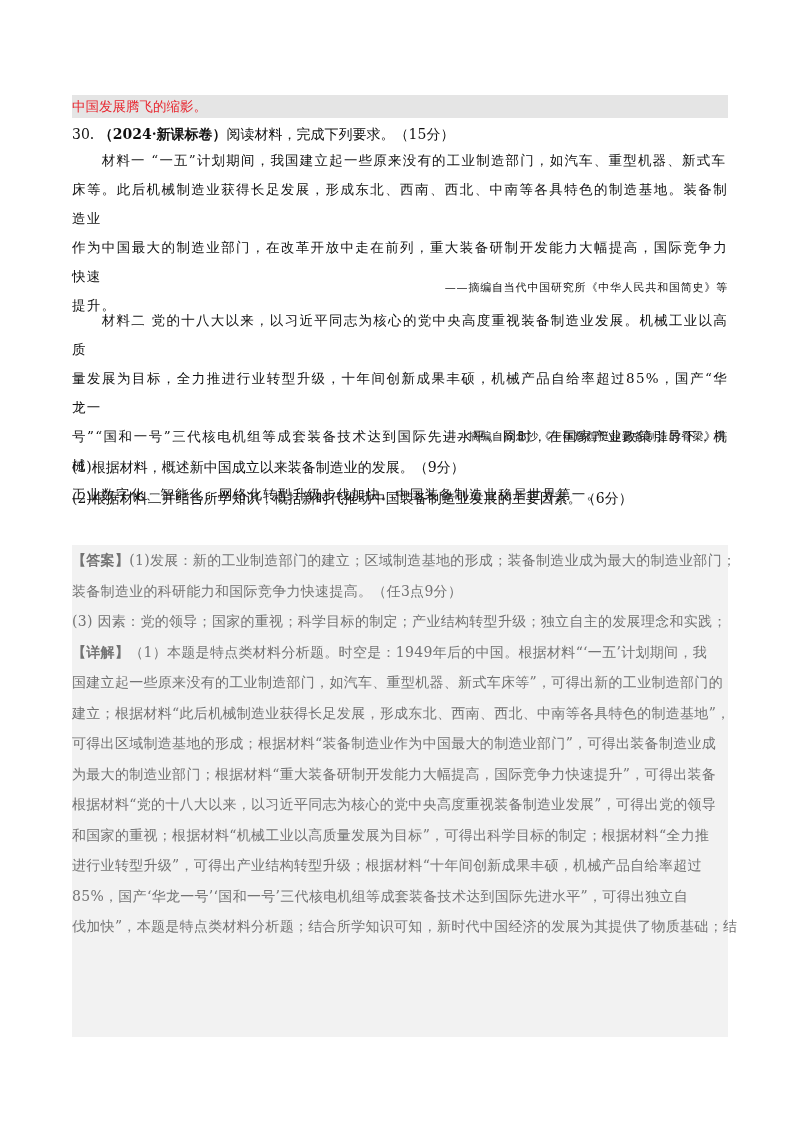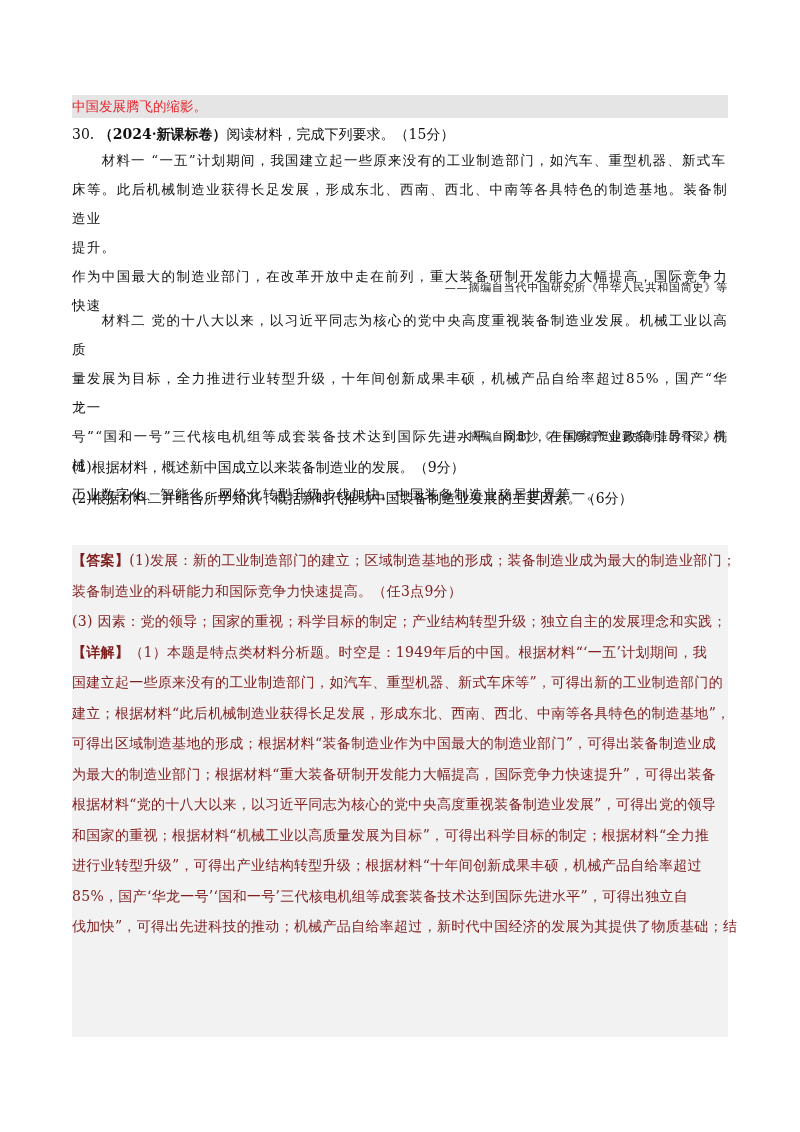--- a/index.html
+++ b/index.html
@@ -11,39 +11,39 @@
                  font-size: 13.5px; line-height: 23px; }
     .qhead { position: absolute; left: 72px; top: 122px; font-size: 14px; line-height: 24px; }
     .qhead b { font-weight: bold; }
     .mat { position: absolute; left: 72px; width: 656px; font-size: 13.5px; line-height: 29px;
            letter-spacing: 1.2px; text-align: justify; }
     .src { position: absolute; right: 72px; font-size: 11px; line-height: 24px; letter-spacing: 0.8px; }
     .ask { position: absolute; left: 72px; font-size: 14px; line-height: 24px; }
     .answer { position: absolute; left: 72px; top: 545px; width: 656px; height: 492px;
               background: #f2f2f2; }
     .answer .txt { padding: 0; font-size: 14px; line-height: 30.5px; letter-spacing: 0.3px;
-                   text-align: justify; color: #7f1d1d; }
+                   text-align: justify; color: #737373; }
     .answer .line { display: block; white-space: nowrap; }
     .tag { font-weight: bold; }
   </style>
 </head>
 <body>
 
 <div class="prev-tail gray-band red">中国发展腾飞的缩影。</div>
 
 <div class="qhead">
   <span>30.</span>
   <b>（2024·新课标卷）</b><span>阅读材料，完成下列要求。（15分）</span>
 </div>
 
 <div class="mat" style="top:146px;">
   <div style="text-indent:2.2em;">材料一  “一五”计划期间，我国建立起一些原来没有的工业制造部门，如汽车、重型机器、新式车</div>
   <div>床等。此后机械制造业获得长足发展，形成东北、西南、西北、中南等各具特色的制造基地。装备制造业</div>
+  <div>作为中国最大的制造业部门，在改革开放中走在前列，重大装备研制开发能力大幅提高，国际竞争力快速</div>
   <div>提升。</div>
-  <div>作为中国最大的制造业部门，在改革开放中走在前列，重大装备研制开发能力大幅提高，国际竞争力快速</div>
 </div>
 <div class="src" style="top:276px;">——摘编自当代中国研究所《中华人民共和国简史》等</div>
 
 <div class="mat" style="top:306px;">
   <div style="text-indent:2.2em;">材料二  党的十八大以来，以习近平同志为核心的党中央高度重视装备制造业发展。机械工业以高质</div>
   <div>量发展为目标，全力推进行业转型升级，十年间创新成果丰硕，机械产品自给率超过85%，国产“华龙一</div>
   <div>号”“国和一号”三代核电机组等成套装备技术达到国际先进水平。同时，在国家产业政策引导下，机械</div>
   <div>工业数字化、智能化、网络化转型升级步伐加快。中国装备制造业稳居世界第一。</div>
 </div>
 <div class="src" style="top:425px;">——摘编自徐念沙《十年辉煌挺起装备制造的脊梁》等</div>
@@ -58,15 +58,15 @@
     <span class="line">(3) 因素：党的领导；国家的重视；科学目标的制定；产业结构转型升级；独立自主的发展理念和实践；</span>
     <span class="line"><span class="tag">【详解】</span><span>（1）本题是特点类材料分析题。时空是：1949年后的中国。根据材料“‘一五’计划期间，我</span></span>
     <span class="line">国建立起一些原来没有的工业制造部门，如汽车、重型机器、新式车床等”，可得出新的工业制造部门的</span>
     <span class="line">建立；根据材料“此后机械制造业获得长足发展，形成东北、西南、西北、中南等各具特色的制造基地”，</span>
     <span class="line">可得出区域制造基地的形成；根据材料“装备制造业作为中国最大的制造业部门”，可得出装备制造业成</span>
     <span class="line">为最大的制造业部门；根据材料“重大装备研制开发能力大幅提高，国际竞争力快速提升”，可得出装备</span>
     <span class="line">根据材料“党的十八大以来，以习近平同志为核心的党中央高度重视装备制造业发展”，可得出党的领导</span>
     <span class="line">和国家的重视；根据材料“机械工业以高质量发展为目标”，可得出科学目标的制定；根据材料“全力推</span>
     <span class="line">进行业转型升级”，可得出产业结构转型升级；根据材料“十年间创新成果丰硕，机械产品自给率超过</span>
     <span class="line">85%，国产‘华龙一号’‘国和一号’三代核电机组等成套装备技术达到国际先进水平”，可得出独立自</span>
-    <span class="line">伐加快”，可得出先进科技的推动；机械产品自给率超过，新时代中国经济的发展为其提供了物质基础；结</span>
+    <span class="line">伐加快”，本题是特点类材料分析题；结合所学知识可知，新时代中国经济的发展为其提供了物质基础；结</span>
   </div>
 </div>
 
 </body></html>

